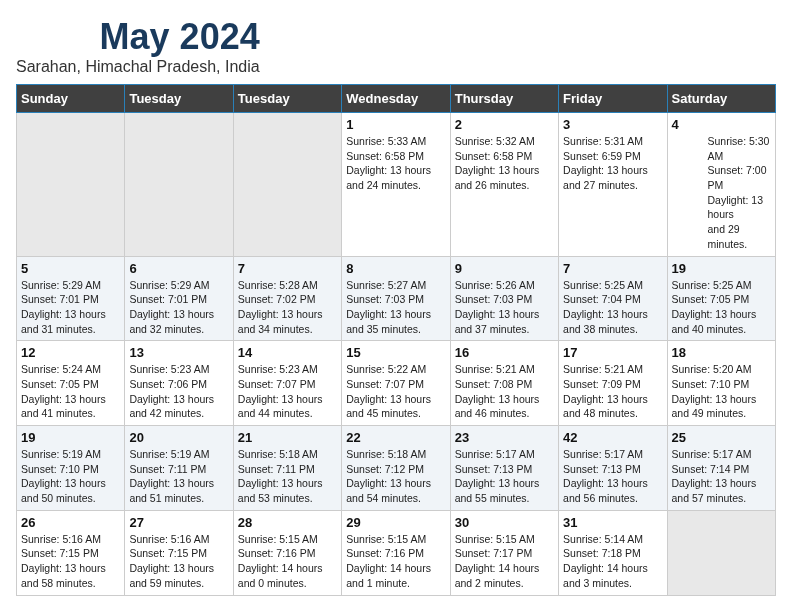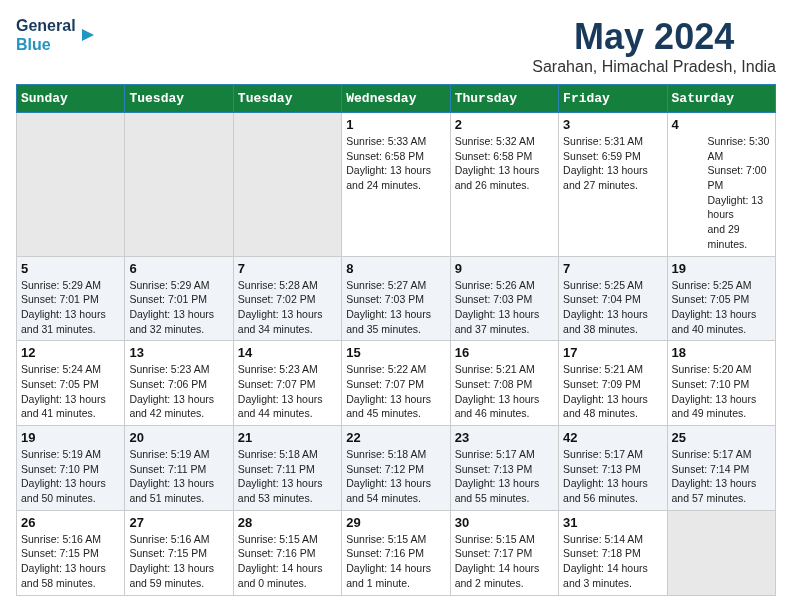--- a/index.html
+++ b/index.html
@@ -21,40 +21,38 @@
       align-items: center;
       gap: 4px;
     }
     .title-block {
       text-align: right;
     }
     .month-year {
       font-size: 36px;
       font-weight: bold;
       color: #1a3a5c;
-      text-align: center;
     }
     .location {
       font-size: 16px;
       color: #333;
     }
     table {
       width: 100%;
       border-collapse: collapse;
       font-size: 11px;
     }
     thead th {
-      background: #15803d;
+      background: #404040;
       color: #fff;
       padding: 6px 4px;
       text-align: left;
       font-size: 13px;
       font-weight: bold;
       border: 1px solid #2980b9;
-      font-family: Liberation Mono, monospace;
     }
     tbody td {
       border: 1px solid #ccc;
       vertical-align: top;
       padding: 4px;
       width: 108px;
       min-height: 80px;
       background: #fff;
     }
     tbody tr:nth-child(even) td {
@@ -72,29 +70,20 @@
       line-height: 1.4;
     }
     .empty-cell {
       background: #e8e8e8 !important;
     }
   </style>
 </head>
 <body>
 
 <div class="header">
-  <div class="logo">
-  <div style="font-size:16px;font-weight:bold;color:#1a3a5c;line-height:1.2;">
-    <span style="color:#1a3a5c;">General</span><br>
-    <span style="color:#2196c4;">Blue</span>
-  </div>
-  <svg width="20" height="20" viewBox="0 0 20 20">
-    <polygon points="2,4 14,10 2,16" fill="#2196c4"></polygon>
-  </svg>
-</div>
   <div class="title-block">
     <div class="month-year">May 2024</div>
     <div class="location">Sarahan, Himachal Pradesh, India</div>
   </div>
 </div>
 
 <table>
   <thead>
     <tr>
     <th>Sunday</th>

